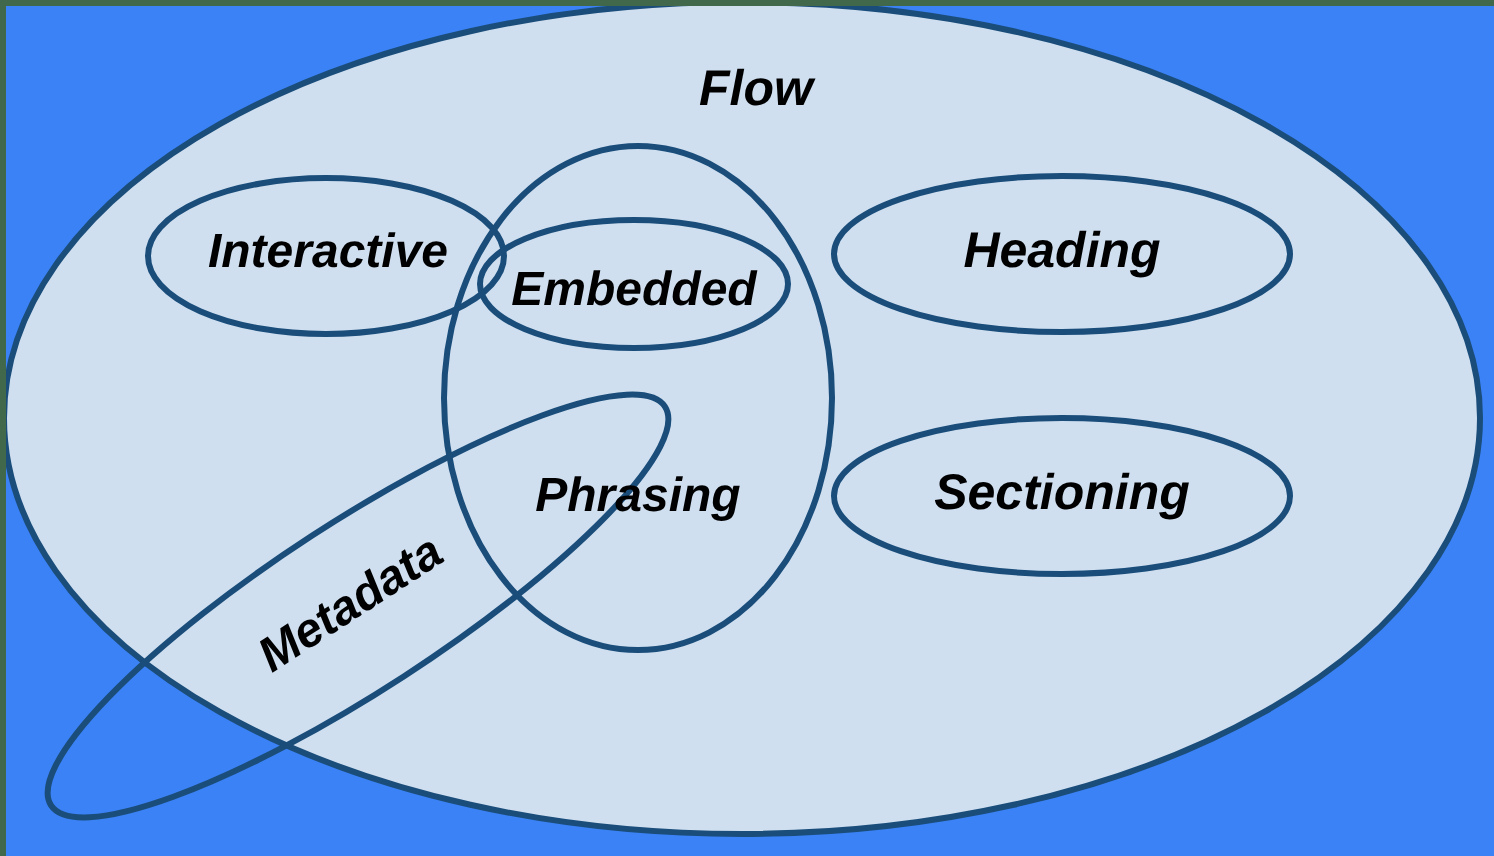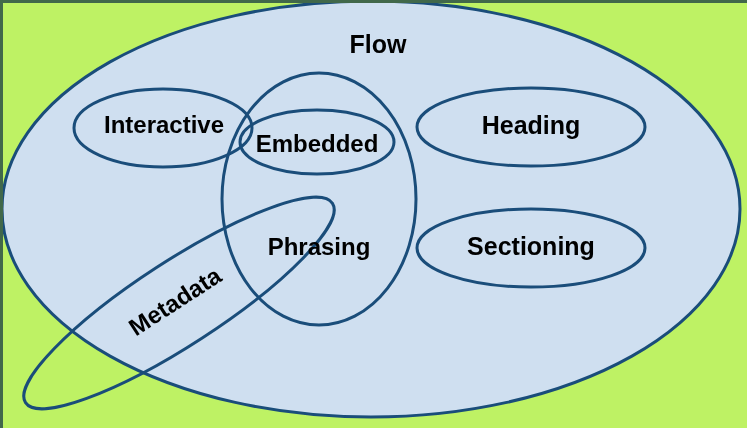--- a/index.html
+++ b/index.html
@@ -9,22 +9,23 @@
   body {
     width: 747px;
     height: 428px;
     overflow: hidden;
     font-family: "Liberation Sans", sans-serif;
   }
   #diagram-root {
     position: relative;
     width: 747px;
     height: 428px;
-    background: #bef264;
+    background: #3b82f6;
     box-sizing: border-box;
+    font-style: italic;
   }
   #venn-svg {
     position: absolute;
     left: 0;
     top: 0;
     width: 747px;
     height: 428px;
     display: block;
   }
   .edge-top {

